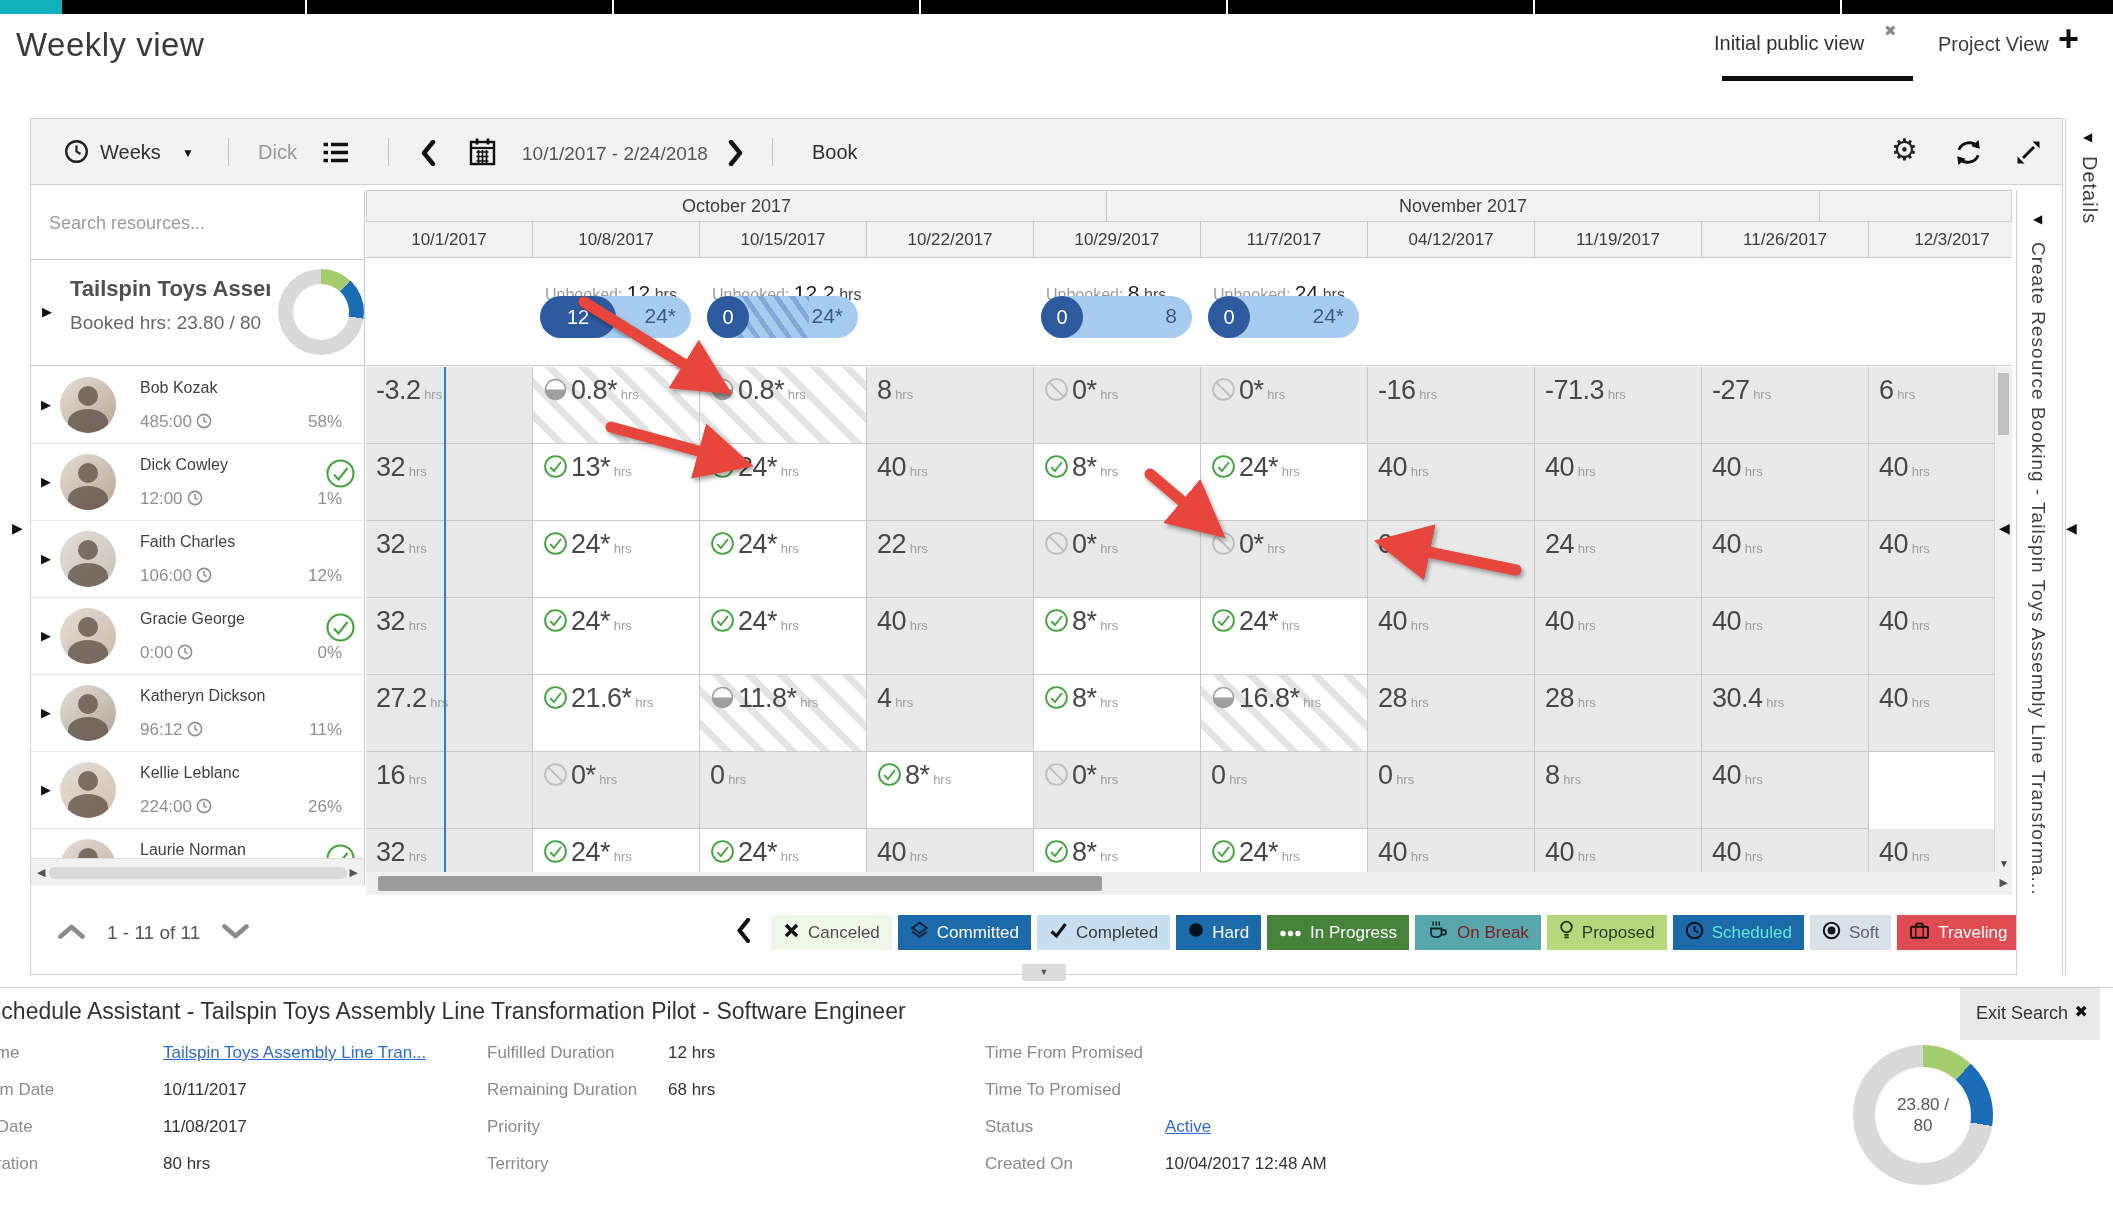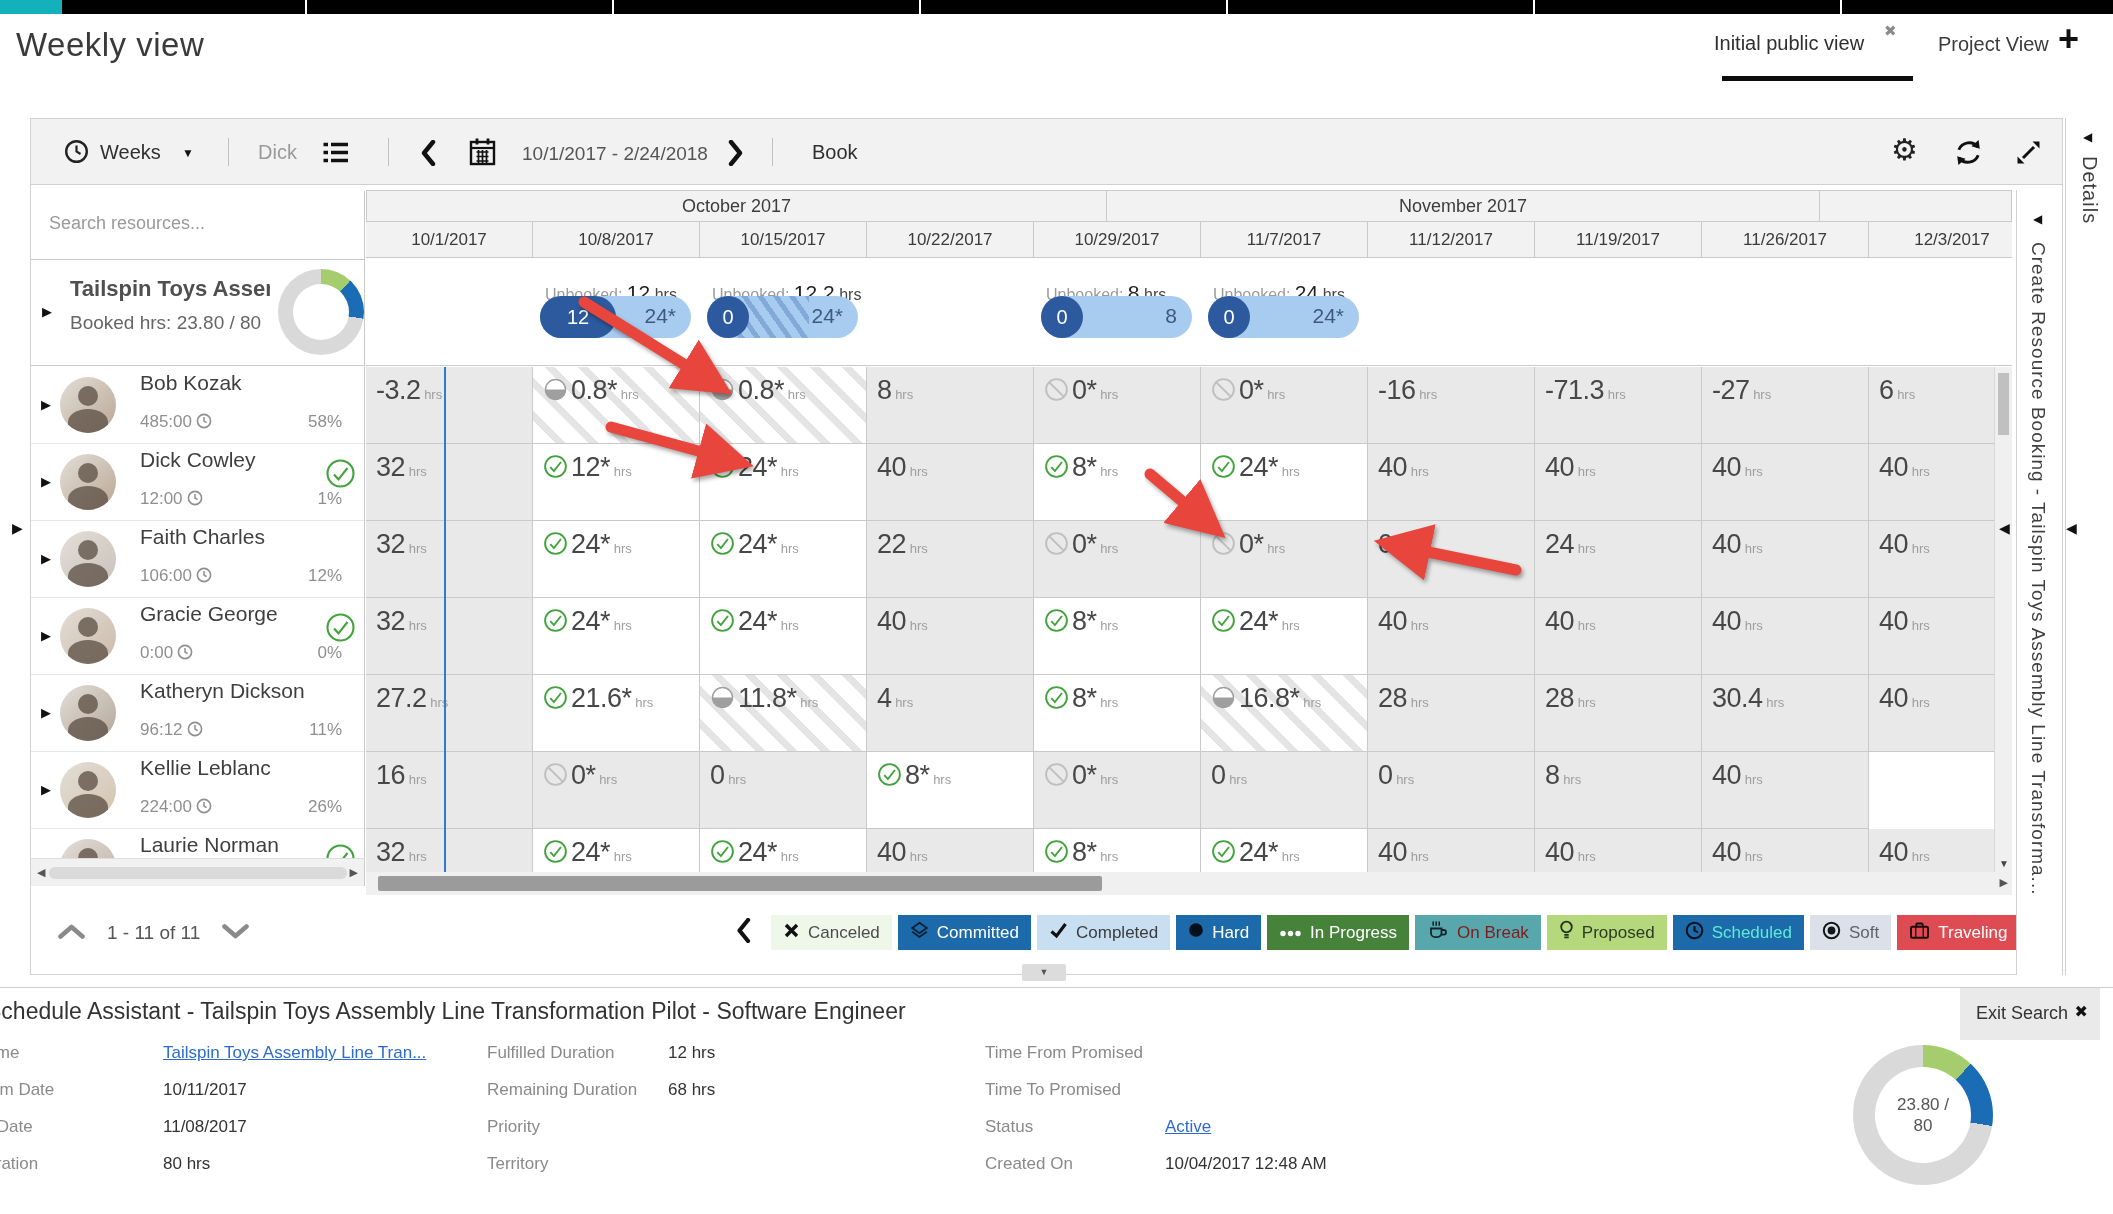--- a/index.html
+++ b/index.html
@@ -54,21 +54,21 @@
 .pill .ph{position:absolute;left:22px;top:0;width:80px;height:42px;
           background:repeating-linear-gradient(55deg,transparent 0 8px,rgba(45,90,158,.30) 8px 13px)}
 .pill .pr{position:absolute;right:15px;top:8px;color:#3d5a7e;font-size:21px}
 
 #res-list{position:absolute;left:31px;top:367px;width:334px;height:500px;overflow:hidden;background:#fff;border-right:1px solid #c9c9c9}
 .res{position:relative;height:77px;border-bottom:1px solid #e3e8ec}
 .res .exp{position:absolute;left:10px;top:30px;font-size:13px;color:#111}
 .avatar{position:absolute;left:29px;top:10px;width:56px;height:56px;border-radius:50%;overflow:hidden}
 .avatar::before{content:"";position:absolute;left:18px;top:9px;width:20px;height:20px;border-radius:50%;background:rgba(90,76,66,.75)}
 .avatar::after{content:"";position:absolute;left:8px;top:32px;width:40px;height:26px;border-radius:50% 50% 0 0;background:rgba(90,76,66,.75)}
-.rname{position:absolute;left:109px;top:4px;font-size:21px;color:#3f3f3f;white-space:nowrap}
+.rname{position:absolute;left:109px;top:12px;font-size:16px;color:#3f3f3f;white-space:nowrap}
 .rsub{position:absolute;left:109px;top:45px;width:202px;font-size:17px;color:#8f8f8f}
 .rsub .pct{position:absolute;right:0;top:0}
 .rsub svg{vertical-align:-2px;margin-left:4px}
 .rescheck{position:absolute;right:8px;top:14px}
 #left-scroll{position:absolute;left:31px;top:858px;width:334px;height:28px;background:#f1f1f1;border-top:1px solid #ddd;border-right:1px solid #c9c9c9}
 #left-scroll .thumb{position:absolute;left:18px;top:8px;width:298px;height:12px;background:#dadada;border-radius:6px}
 #left-scroll .la{position:absolute;left:6px;top:7px;font-size:11px;color:#555}
 #left-scroll .ra{position:absolute;right:6px;top:7px;font-size:11px;color:#555}
 
 #grid-body{position:absolute;left:366px;top:367px;width:1646px;height:505px;overflow:hidden;background:#fff}
@@ -201,21 +201,21 @@
 <div class="mseg" style="left:366px;width:741px;border-left:1px solid #cbcbcb">October 2017</div>
 <div class="mseg" style="left:1107px;width:713px">November 2017</div>
 <div class="mseg" style="left:1820px;width:192px"></div>
 <div id="date-row">
     <div class="dcell">10/1/2017</div>
     <div class="dcell">10/8/2017</div>
     <div class="dcell">10/15/2017</div>
     <div class="dcell">10/22/2017</div>
     <div class="dcell">10/29/2017</div>
     <div class="dcell">11/7/2017</div>
-    <div class="dcell">11/12/2017</div>
+    <div class="dcell">04/12/2017</div>
     <div class="dcell">11/19/2017</div>
     <div class="dcell">11/26/2017</div>
     <div class="dcell">12/3/2017</div>
   </div>
 
 <div id="searchbox">
   <input type="text" placeholder="Search resources..." style="">
 </div>
 
 <div id="groupleft">
@@ -361,21 +361,21 @@
       <div class="cell gray"><span class="cv">-16</span><span class="cu">&nbsp;hrs</span></div>
       <div class="cell gray"><span class="cv">-71.3</span><span class="cu">&nbsp;hrs</span></div>
       <div class="cell gray"><span class="cv">-27</span><span class="cu">&nbsp;hrs</span></div>
       <div class="cell gray"><span class="cv">6</span><span class="cu">&nbsp;hrs</span></div>
     </div>
     <div class="grow">
       <div class="cell gray"><span class="cv">32</span><span class="cu">&nbsp;hrs</span></div>
       <div class="cell white"><svg class="ci" width="25" height="25" viewBox="0 0 25 25">
           <circle cx="12.5" cy="12.5" r="10.4" fill="none" stroke="#42a33c" stroke-width="1.9"></circle>
           <path d="M7.3 13.2 l3.6 3.9 L18 8" fill="none" stroke="#42a33c" stroke-width="1.9"></path>
-        </svg><span class="cv">12*</span><span class="cu">&nbsp;hrs</span></div>
+        </svg><span class="cv">13*</span><span class="cu">&nbsp;hrs</span></div>
       <div class="cell white"><svg class="ci" width="25" height="25" viewBox="0 0 25 25">
           <circle cx="12.5" cy="12.5" r="10.4" fill="none" stroke="#42a33c" stroke-width="1.9"></circle>
           <path d="M7.3 13.2 l3.6 3.9 L18 8" fill="none" stroke="#42a33c" stroke-width="1.9"></path>
         </svg><span class="cv">24*</span><span class="cu">&nbsp;hrs</span></div>
       <div class="cell gray"><span class="cv">40</span><span class="cu">&nbsp;hrs</span></div>
       <div class="cell white"><svg class="ci" width="25" height="25" viewBox="0 0 25 25">
           <circle cx="12.5" cy="12.5" r="10.4" fill="none" stroke="#42a33c" stroke-width="1.9"></circle>
           <path d="M7.3 13.2 l3.6 3.9 L18 8" fill="none" stroke="#42a33c" stroke-width="1.9"></path>
         </svg><span class="cv">8*</span><span class="cu">&nbsp;hrs</span></div>
       <div class="cell white"><svg class="ci" width="25" height="25" viewBox="0 0 25 25">

